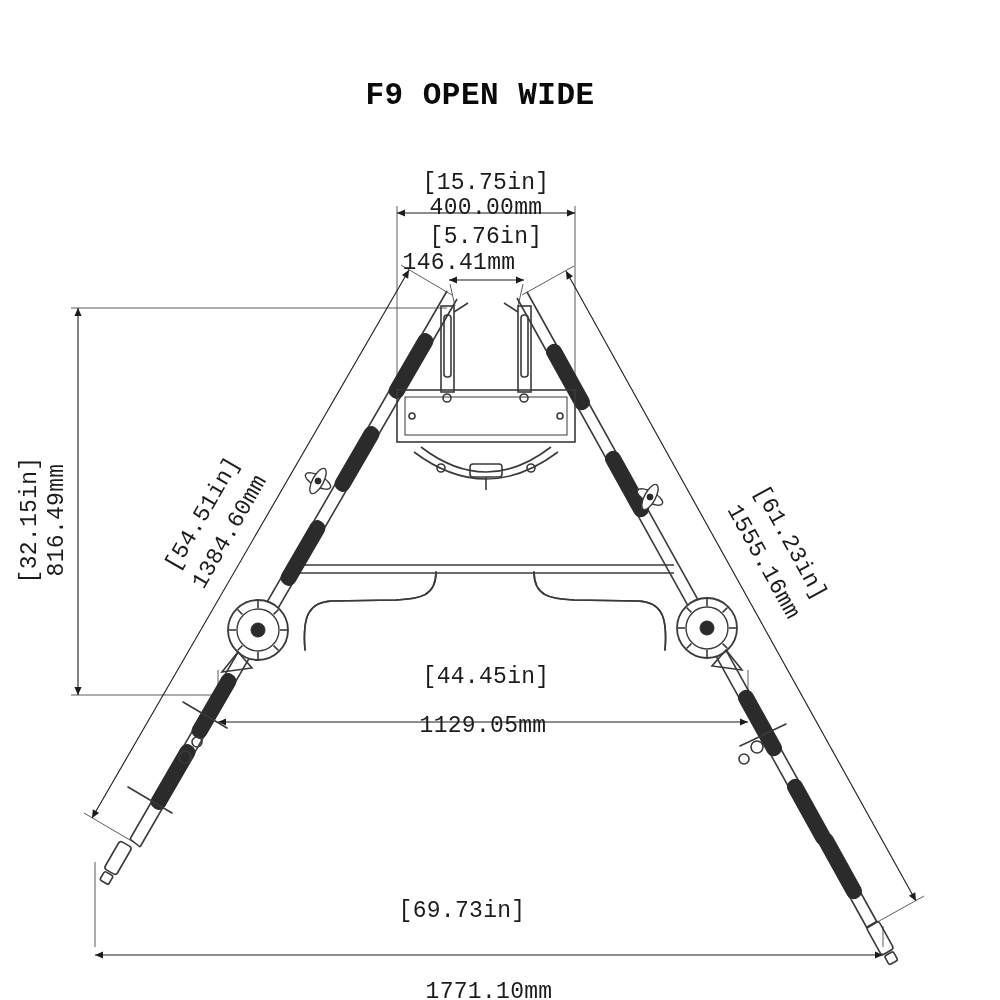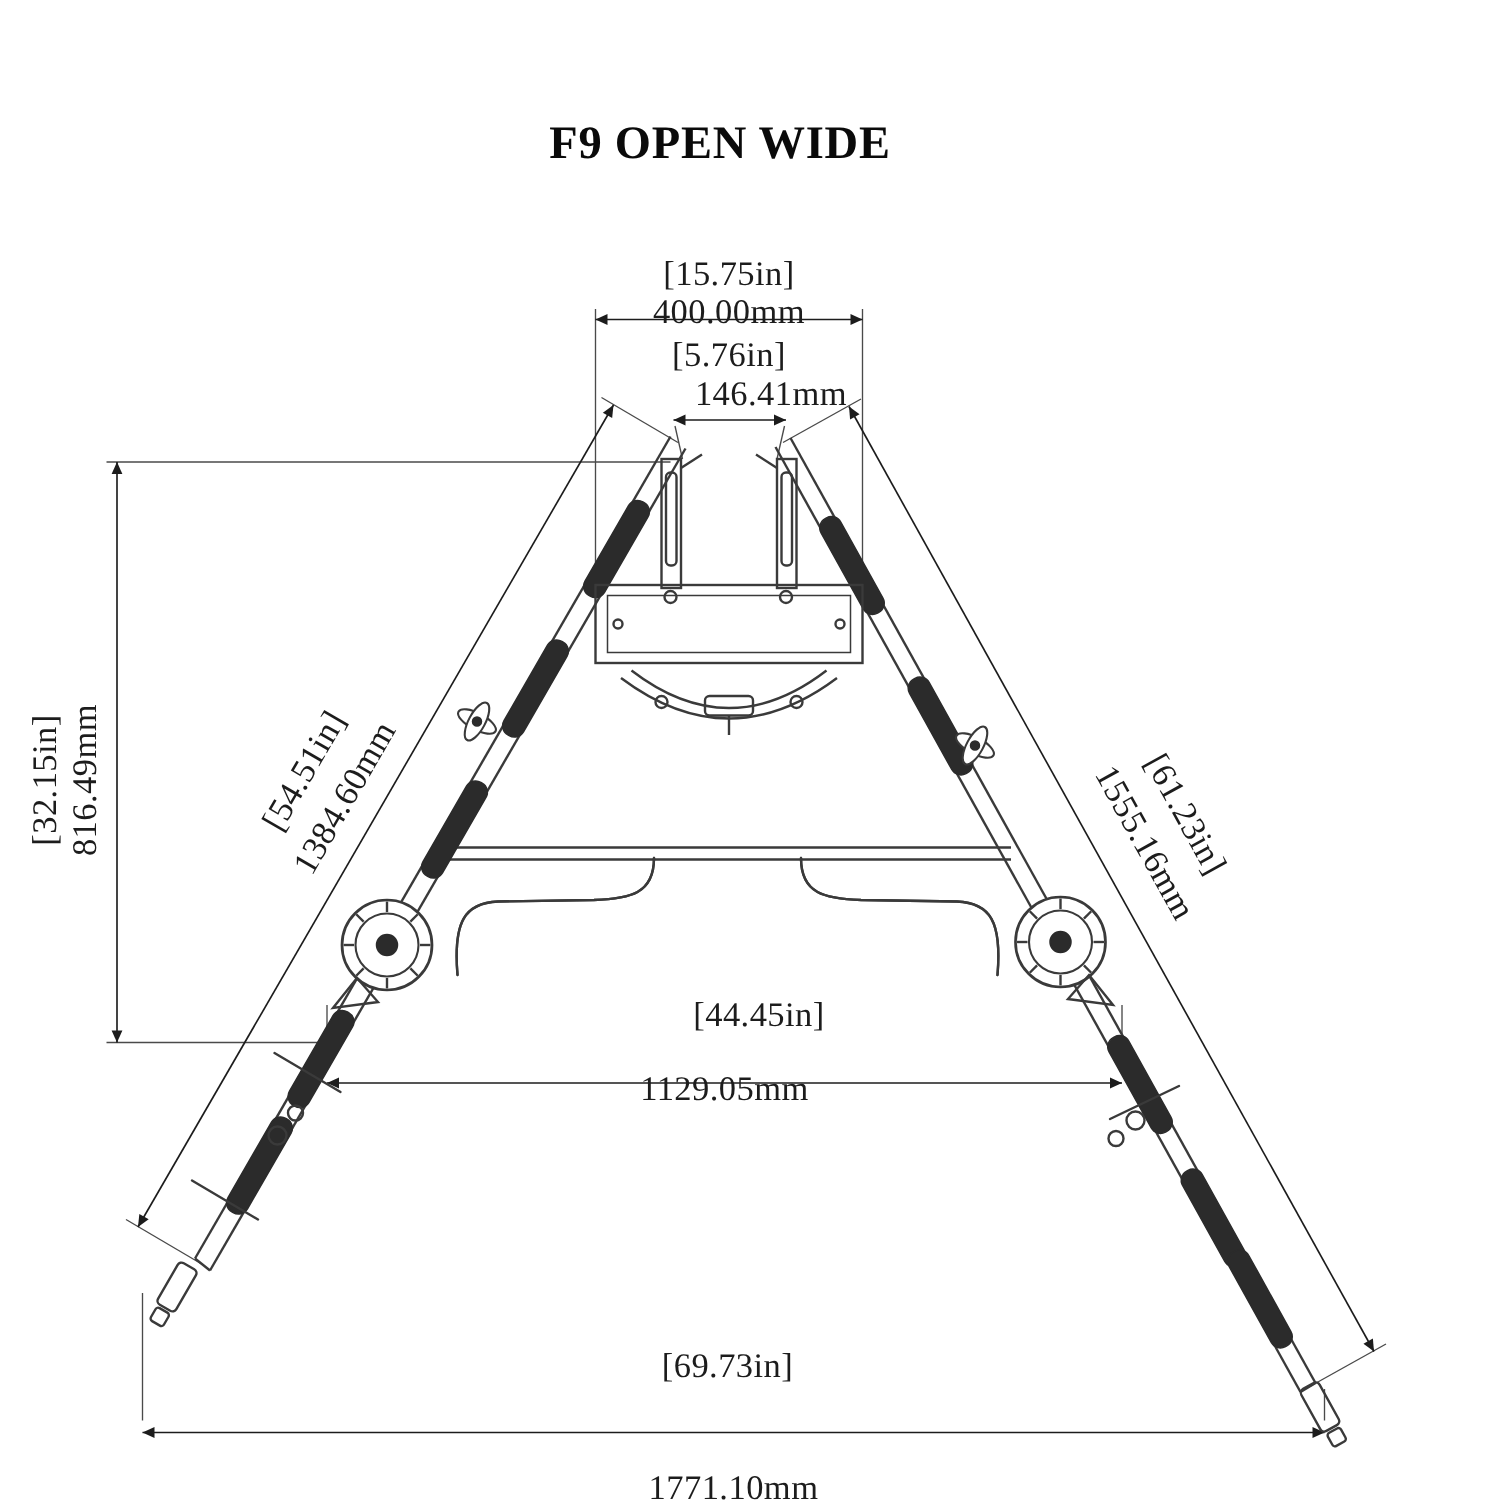--- a/index.html
+++ b/index.html
@@ -1,17 +1,17 @@
 <!DOCTYPE html>
 <html><head>
 <meta charset="utf-8">
 <style>
   html,body{margin:0;padding:0;background:#fff;}
   #stage{position:relative;width:1000px;height:1000px;background:#ffffff;overflow:hidden;
-         font-family:Liberation Serif, serif;}
+         font-family:Liberation Mono, monospace;}
   svg{position:absolute;left:0;top:0;}
   .lbl{position:absolute;transform:translate(-50%,-50%);font-size:23px;color:#1c1c1c;
        white-space:nowrap;letter-spacing:.3px;}
   .title{position:absolute;transform:translate(-50%,-50%);font-size:31px;font-weight:bold;
          color:#0a0a0a;letter-spacing:.5px;}
   .rotm90{transform:translate(-50%,-50%) rotate(-90deg);}
   .rotl{transform:translate(-50%,-50%) rotate(-60deg);}
   .rotr{transform:translate(-50%,-50%) rotate(61deg);}
 
   
@@ -182,30 +182,30 @@
       </g>
     </g>
   </svg>
 
   <div class="title" style="left:480px;top:95px">F9 OPEN WIDE</div>
 
   <div class="lbl" style="left:486px;top:183px">[15.75in]</div>
   <div class="lbl" style="left:486px;top:208px">400.00mm</div>
 
   <div class="lbl" style="left:486px;top:237px">[5.76in]</div>
-  <div class="lbl" style="left:514px;top:263px">146.41mm</div>
+  <div class="lbl" style="left:459px;top:263px">146.41mm</div>
 
   <div class="lbl rotm90" style="left:30px;top:520px">[32.15in]</div>
   <div class="lbl rotm90" style="left:57px;top:520px">816.49mm</div>
 
   <div class="lbl rotl" style="left:203px;top:514px">[54.51in]</div>
   <div class="lbl rotl" style="left:230px;top:532px">1384.60mm</div>
 
   <div class="lbl rotr" style="left:790px;top:543px">[61.23in]</div>
   <div class="lbl rotr" style="left:763px;top:562px">1555.16mm</div>
 
-  <div class="lbl" style="left:506px;top:677px">[44.45in]</div>
+  <div class="lbl" style="left:486px;top:677px">[44.45in]</div>
   <div class="lbl" style="left:483px;top:726px">1129.05mm</div>
 
-  <div class="lbl" style="left:485px;top:911px">[69.73in]</div>
+  <div class="lbl" style="left:462px;top:911px">[69.73in]</div>
   <div class="lbl" style="left:489px;top:992px">1771.10mm</div>
 
 </div>
 
 </body></html>

